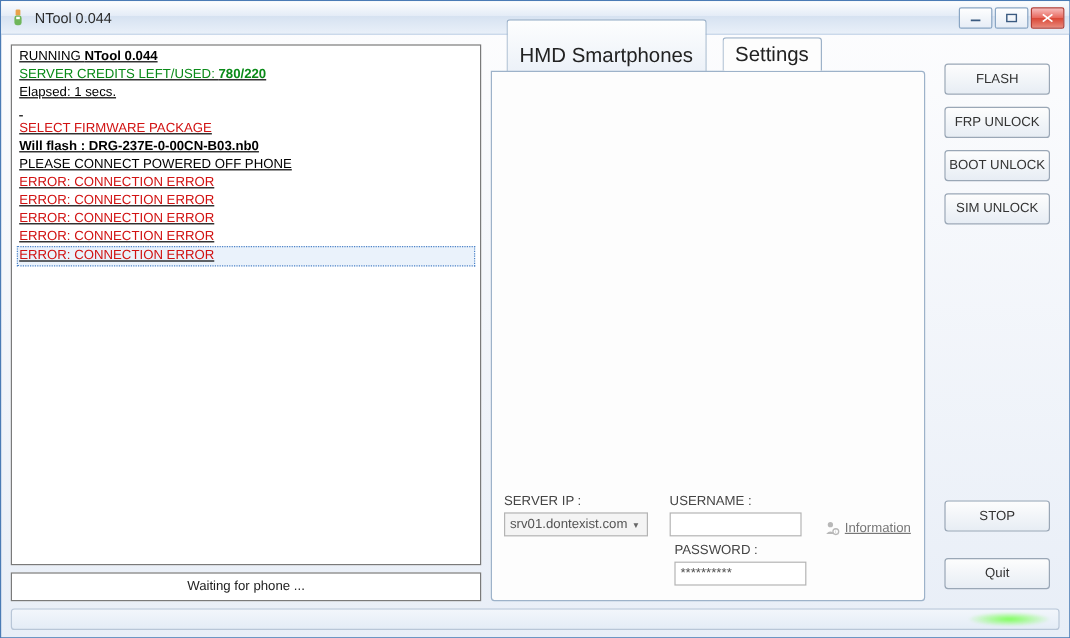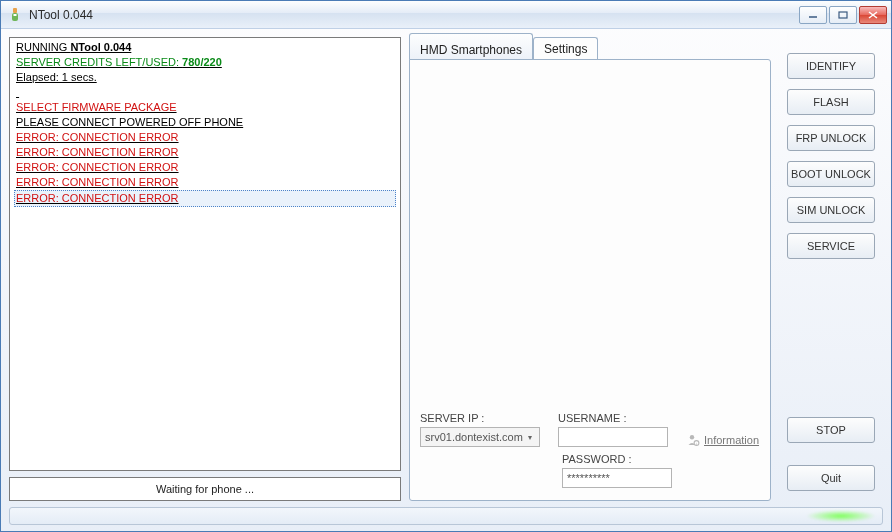--- a/index.html
+++ b/index.html
@@ -101,30 +101,31 @@
     display: flex;
     flex-direction: column;
   }
   .tabstrip {
     height: 22px;
     display: flex;
     align-items: flex-end;
     gap: 0;
   }
   .tab {
-    padding: 9px 10px 3px 10px;
+    padding: 20px 10px 3px 10px;
     border: 1px solid #9db2c9;
     border-bottom: none;
     background: linear-gradient(#fdfefe,#ecf1f8);
     border-radius: 3px 3px 0 0;
-    font-size: 12px;
+    font-size: 17px;
     color: #222;
     margin-right: 0;
     position: relative;
     top: 1px;
+    margin-left: 13px;
   }
   .tab.active {
     background: #fdfdfd;
     border-color: #9db2c9;
     z-index: 2;
     top: 0;
     padding-top: 4px;
   }
   .tabpane {
     border: 1px solid #9db2c9;
@@ -251,20 +252,21 @@
 
   <div class="client">
 
     <div class="left">
       <div class="logbox">
         <div class="line"><span>RUNNING </span><span class="bold">NTool 0.044</span></div>
         <div class="line green"><span>SERVER CREDITS LEFT/USED: </span><span class="green-bold">780/220</span></div>
         <div class="line">Elapsed: 1 secs.</div>
         <div class="line">&nbsp;</div>
         <div class="line red">SELECT FIRMWARE PACKAGE</div>
+        <div class="line bold">Will flash : DRG-237E-0-00CN-B03.nb0</div>
         <div class="line">PLEASE CONNECT POWERED OFF PHONE</div>
         <div class="line red">ERROR: CONNECTION ERROR</div>
         <div class="line red">ERROR: CONNECTION ERROR</div>
         <div class="line red">ERROR: CONNECTION ERROR</div>
         <div class="line red">ERROR: CONNECTION ERROR</div>
         <div class="line red selected">ERROR: CONNECTION ERROR</div>
       </div>
       <div class="statusbar">
         <span>Waiting for phone ...</span>
       </div>
@@ -306,26 +308,24 @@
             <div class="col">
               <div class="lbl">PASSWORD :</div>
               <input class="textfield" type="text" value="**********" style="">
             </div>
           </div>
         </div>
       </div>
     </div>
 
     <div class="right">
-      <div class="actbtn">IDENTIFY</div>
       <div class="actbtn">FLASH</div>
       <div class="actbtn">FRP UNLOCK</div>
       <div class="actbtn">BOOT UNLOCK</div>
       <div class="actbtn">SIM UNLOCK</div>
-      <div class="actbtn">SERVICE</div>
       <div class="spacer-flex"></div>
       <div class="actbtn">STOP</div>
       <div style="height:12px"></div>
       <div class="actbtn">Quit</div>
     </div>
   </div>
 
   <div class="bottombar">
     <div class="glow"></div>
   </div>

